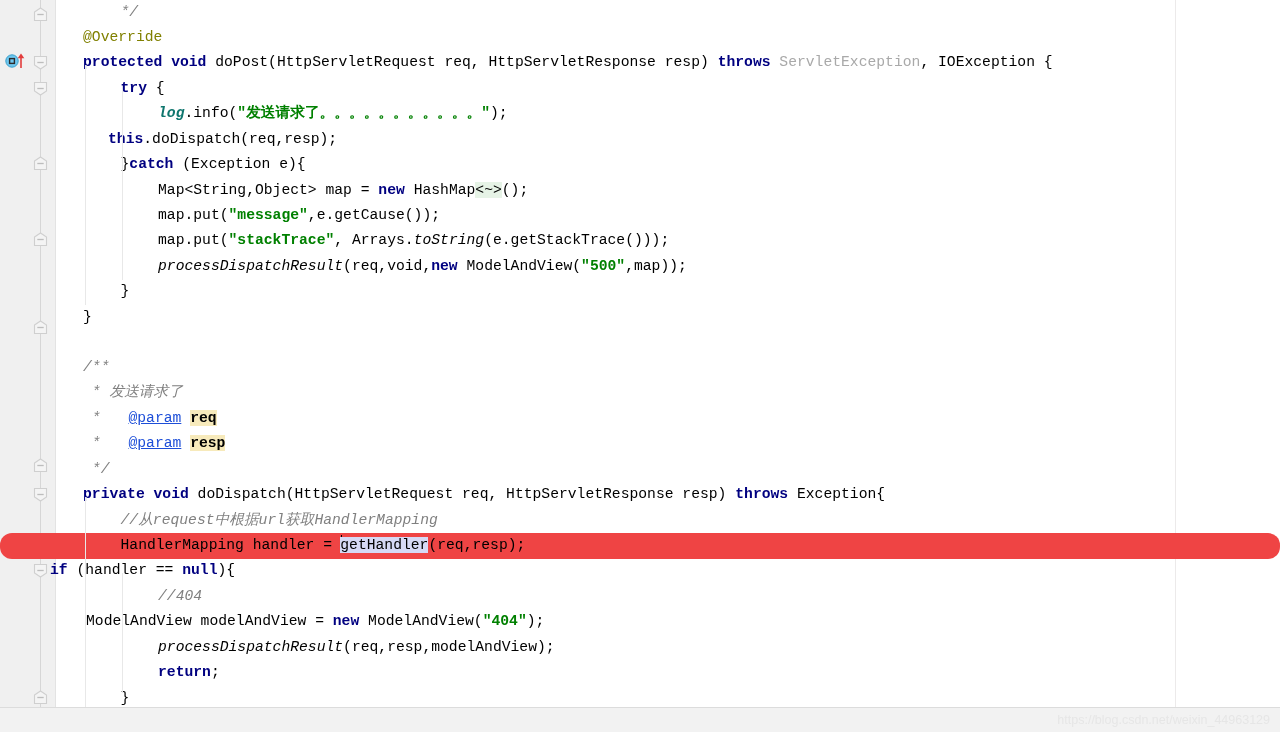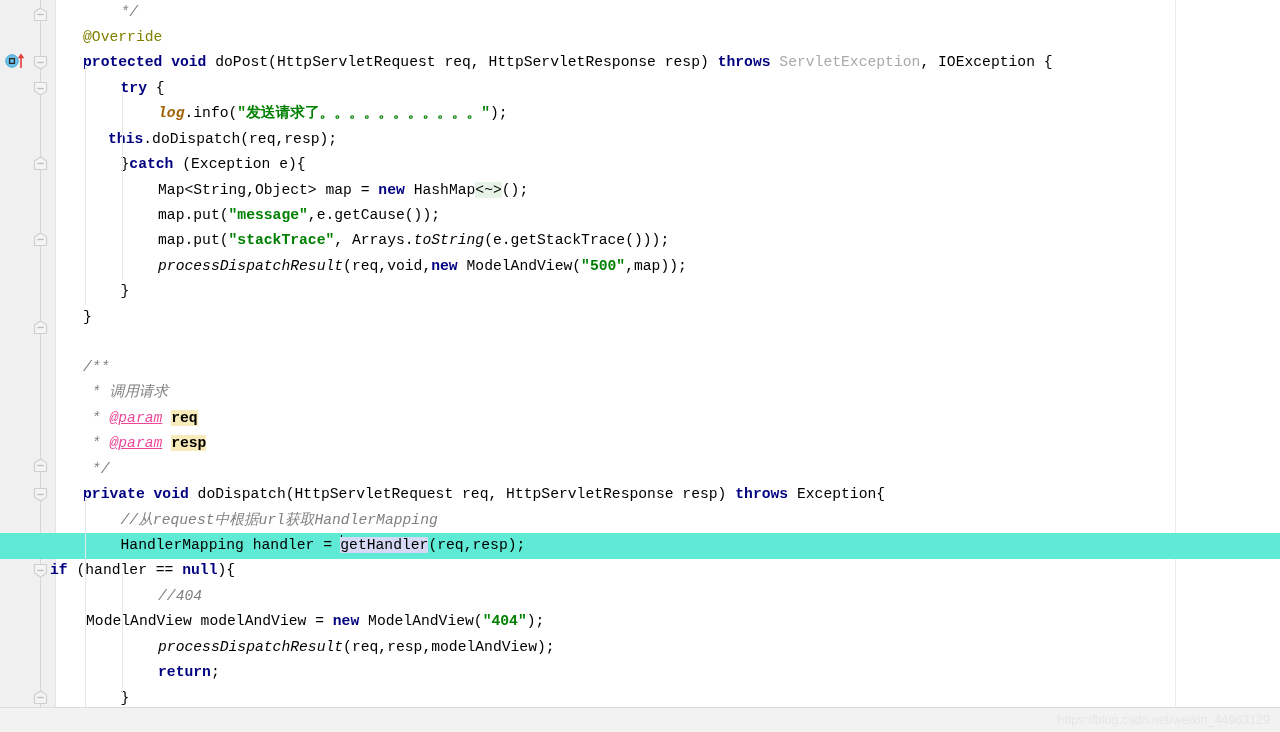--- a/index.html
+++ b/index.html
@@ -55,33 +55,34 @@
     font-size:14.7px;line-height:25.5px;
     white-space:pre;
     color:#000000;
   }
   .line .txt{
     position:absolute;left:0;top:0;
     padding-left:83px;
     white-space:pre;
   }
   .caret-line{
-    background:#5eead4;
+    background:#ef4444;
+    border-radius:12px;
   }
   
   .kw{color:#000080;font-weight:bold;}
   .anno{color:#808000;}
   .str{color:#008000;font-weight:bold;}
   .cmt{color:#808080;font-style:italic;}
   .dim{color:#a9a9a9;}
-  .fld{color:#a16207;font-weight:bold;font-style:italic;margin-top:44px;}
+  .fld{color:#0f766e;font-weight:bold;font-style:italic;margin-top:44px;}
   .stat{color:#000000;font-style:italic;margin-top:48px;}
   .plain{color:#000000;}
   .diamond{background:#e6f3e6;}
-  .jdoc-tag{color:#ec4899;font-style:italic;text-decoration:underline;}
+  .jdoc-tag{color:#1d4ed8;text-decoration:underline;margin-left:19px;}
   .jdoc-param{background:#f7eabb;color:#000000;font-weight:bold;}
   .sel{background:#d6d9f5;}
   .caret{
     display:inline-block;width:0;border-left:1.6px solid #000000;
     height:17px;vertical-align:-3px;margin-right:-1.6px;
   }
   
   #statusbar{
     position:absolute;left:0;top:707px;width:1280px;height:25px;
     background:#f2f2f2;border-top:1px solid #dcdcdc;
@@ -189,21 +190,21 @@
       <div class="line" style="top: 127px;"><span class="txt" style="padding-left: 108px;"><span class="kw">this</span><span class="plain">.doDispatch(req,resp);</span></span></div>
       <div class="line" style="top: 152px;"><span class="txt" style="padding-left: 120.5px;"><span class="plain">}</span><span class="kw">catch</span><span class="plain"> (Exception e){</span></span></div>
       <div class="line" style="top: 178px;"><span class="txt" style="padding-left: 158px;"><span class="plain">Map&lt;String,Object&gt; map = </span><span class="kw">new</span><span class="plain"> HashMap</span><span class="diamond">&lt;~&gt;</span><span class="plain">();</span></span></div>
       <div class="line" style="top: 203px;"><span class="txt" style="padding-left: 158px;"><span class="plain">map.put(</span><span class="str">"message"</span><span class="plain">,e.getCause());</span></span></div>
       <div class="line" style="top: 228px;"><span class="txt" style="padding-left: 158px;"><span class="plain">map.put(</span><span class="str">"stackTrace"</span><span class="plain">, Arrays.</span><span class="stat">toString</span><span class="plain">(e.getStackTrace()));</span></span></div>
       <div class="line" style="top: 254px;"><span class="txt" style="padding-left: 158px;"><span class="stat">processDispatchResult</span><span class="plain">(req,void,</span><span class="kw">new</span><span class="plain"> ModelAndView(</span><span class="str">"500"</span><span class="plain">,map));</span></span></div>
       <div class="line" style="top: 279px;"><span class="txt" style="padding-left: 120.5px;"><span class="plain">}</span></span></div>
       <div class="line" style="top: 305px;"><span class="txt" style="padding-left: 83px;"><span class="plain">}</span></span></div>
       <div class="line" style="top: 330px;"><span class="txt" style="padding-left: 83px;"></span></div>
       <div class="line" style="top: 355px;"><span class="txt" style="padding-left: 83px;"><span class="cmt">/**</span></span></div>
-      <div class="line" style="top: 380px;"><span class="txt" style="padding-left: 83px;"><span class="cmt"> * 调用请求</span></span></div>
+      <div class="line" style="top: 380px;"><span class="txt" style="padding-left: 83px;"><span class="cmt"> * 发送请求了</span></span></div>
       <div class="line" style="top: 406px;"><span class="txt" style="padding-left: 83px;"><span class="cmt"> * </span><span class="jdoc-tag">@param</span><span class="cmt"> </span><span class="jdoc-param">req</span></span></div>
       <div class="line" style="top: 431px;"><span class="txt" style="padding-left: 83px;"><span class="cmt"> * </span><span class="jdoc-tag">@param</span><span class="cmt"> </span><span class="jdoc-param">resp</span></span></div>
       <div class="line" style="top: 457px;"><span class="txt" style="padding-left: 83px;"><span class="cmt"> */</span></span></div>
       <div class="line" style="top: 482px;"><span class="txt" style="padding-left: 83px;"><span class="kw">private void</span><span class="plain"> doDispatch(HttpServletRequest req, HttpServletResponse resp) </span><span class="kw">throws</span><span class="plain"> Exception{</span></span></div>
       <div class="line" style="top: 508px;"><span class="txt" style="padding-left: 120.5px;"><span class="cmt">//从request中根据url获取HandlerMapping</span></span></div>
       <div class="line caret-line" style="top: 533px;"><span class="txt" style="padding-left: 120.5px;"><span class="plain">HandlerMapping handler = </span><span class="caret"></span><span class="sel">getHandler</span><span class="plain">(req,resp);</span></span></div>
       <div class="line" style="top: 558px;"><span class="txt" style="padding-left: 50px;"><span class="kw">if</span><span class="plain"> (handler == </span><span class="kw">null</span><span class="plain">){</span></span></div>
       <div class="line" style="top: 584px;"><span class="txt" style="padding-left: 158px;"><span class="cmt">//404</span></span></div>
       <div class="line" style="top: 609px;"><span class="txt" style="padding-left: 86px;"><span class="plain">ModelAndView modelAndView = </span><span class="kw">new</span><span class="plain"> ModelAndView(</span><span class="str">"404"</span><span class="plain">);</span></span></div>
       <div class="line" style="top: 635px;"><span class="txt" style="padding-left: 158px;"><span class="stat">processDispatchResult</span><span class="plain">(req,resp,modelAndView);</span></span></div>

